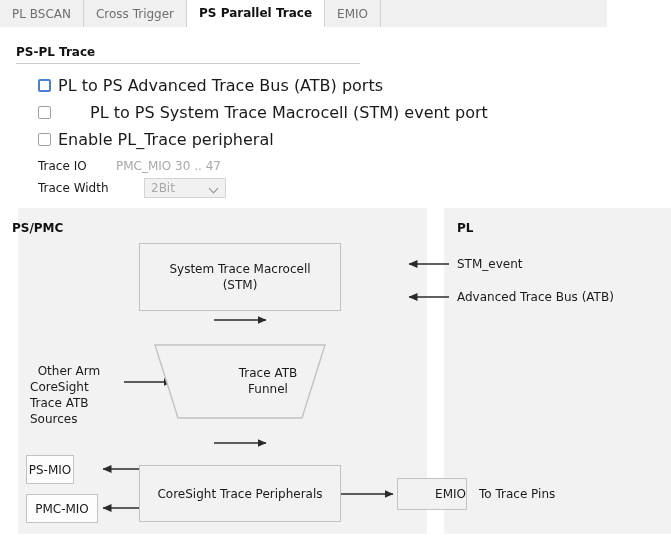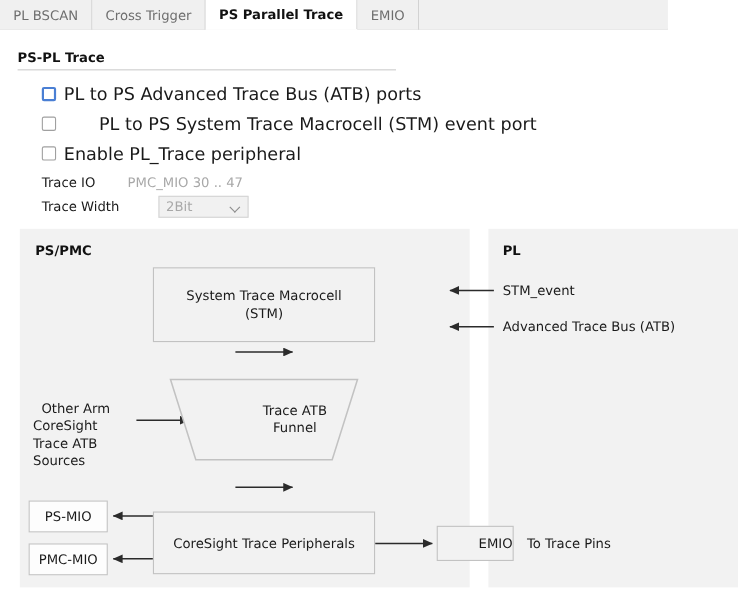--- a/index.html
+++ b/index.html
@@ -242,21 +242,21 @@
   <span class="flabel">Trace Width</span>
   <span class="combo">
     <span>2Bit</span>
     <span class="chev"></span>
   </span>
 </div>
 
 <div class="panel" id="ps-panel"></div>
 <div class="panel" id="pl-panel"></div>
 
-<div class="panel-title" style="left:32px; top:221px;">PS/PMC</div>
+<div class="panel-title" style="left:12px; top:221px;">PS/PMC</div>
 <div class="panel-title" style="left:457px; top:221px;">PL</div>
 
 <svg class="svg-layer">
   <defs>
     <marker id="ah" markerWidth="9" markerHeight="8" refX="8.5" refY="4" orient="auto" markerUnits="userSpaceOnUse">
       <path d="M0,0 L9,4 L0,8 Z" fill="#2b2b2b"></path>
     </marker>
   </defs>
 
   <line x1="449" y1="264" x2="409" y2="264" stroke="#2b2b2b" stroke-width="1.4" marker-end="url(#ah)"></line>
@@ -288,21 +288,21 @@
 Funnel</span>
 </div>
 
 <div class="dlabel" style="left:30px; top:347px; text-align:left;">
   <span style="white-space:pre-line">Other Arm
 CoreSight
 Trace ATB
 Sources</span>
 </div>
 
-<div class="dbox white" style="left:26px; top:455px; width:72px; height:29px;">
+<div class="dbox white" style="left:26px; top:455px; width:48px; height:29px;">
   <span>PS-MIO</span>
 </div>
 
 <div class="dbox white" style="left:26px; top:494px; width:72px; height:29px;">
   <span>PMC-MIO</span>
 </div>
 
 <div class="dbox" style="left:139px; top:465px; width:202px; height:57px;">
   <span>CoreSight Trace Peripherals</span>
 </div>

